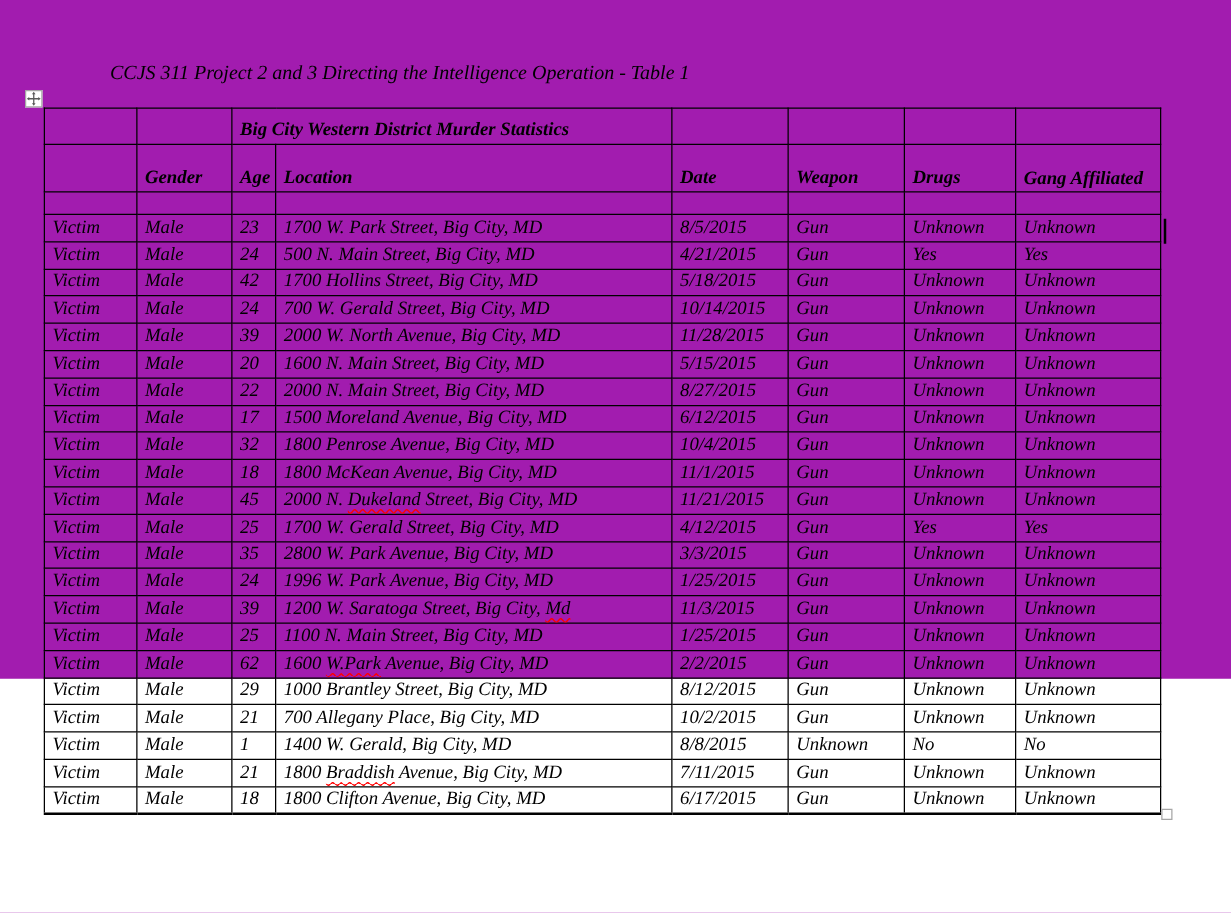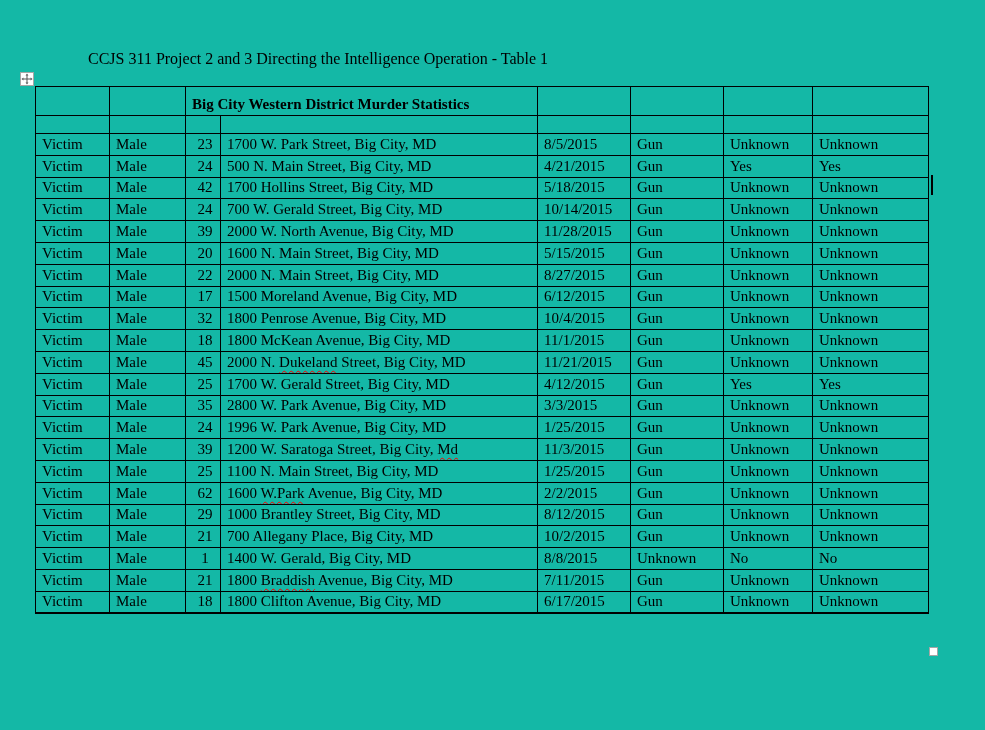--- a/index.html
+++ b/index.html
@@ -3,21 +3,21 @@
 <meta charset="utf-8">
 <style>
   html, body {
     margin: 0; padding: 0;
     width: 985px; height: 730px;
     background: #ffffff;
     overflow: hidden;
     font-family: "Liberation Serif", "DejaVu Serif", serif;
     color: #000000;
   }
-  .page { position: relative; width: 985px; height: 730px; background: #14b8a6; }
+  .page { position: relative; width: 985px; height: 543px; background: #a21caf; font-style: italic; }
 
   .doc-title {
     position: absolute; left: 88px; top: 50px;
     font-size: 16px; white-space: nowrap;
   }
 
   .move-handle {
     position: absolute; left: 20px; top: 72px;
     width: 14px; height: 14px;
     border: 1px solid #a6a6a6; background: #ffffff;
@@ -38,21 +38,21 @@
     vertical-align: bottom;
     overflow: hidden;
     white-space: nowrap;
   }
   tr.title-row  { height: 29px; }
   tr.header-row { height: 38px; }
   tr.spacer-row { height: 18px; }
   tr.data       { height: 21.8px; }
   tr.title-row td, tr.header-row td { font-weight: bold; }
   td.gang-hdr { white-space: pre-line; line-height: 16px; }
-  td.age { text-align: center; padding-right: 7px; }
+  td.age { text-align: left; padding-right: 7px; }
   tbody#rows tr:last-child td { border-bottom: 2px solid #000000; }
 
   .squiggle {
     text-decoration: underline wavy #ff0000 1px;
     text-decoration-skip-ink: none;
     text-underline-offset: 3px;
   }
 
   .text-cursor {
     position: absolute; left: 931px; top: 175px;
@@ -92,20 +92,31 @@
     <thead>
       <tr class="title-row">
         <td></td>
         <td></td>
         <td colspan="2">Big City Western District Murder Statistics</td>
         <td></td>
         <td></td>
         <td></td>
         <td></td>
       </tr>
+      <tr class="header-row">
+        <td></td>
+        <td>Gender</td>
+        <td>Age</td>
+        <td>Location</td>
+        <td>Date</td>
+        <td>Weapon</td>
+        <td>Drugs</td>
+        <td class="gang-hdr">Gang
+Affiliated</td>
+      </tr>
       <tr class="spacer-row">
         <td></td>
         <td></td>
         <td></td>
         <td></td>
         <td></td>
         <td></td>
         <td></td>
         <td></td>
       </tr>

